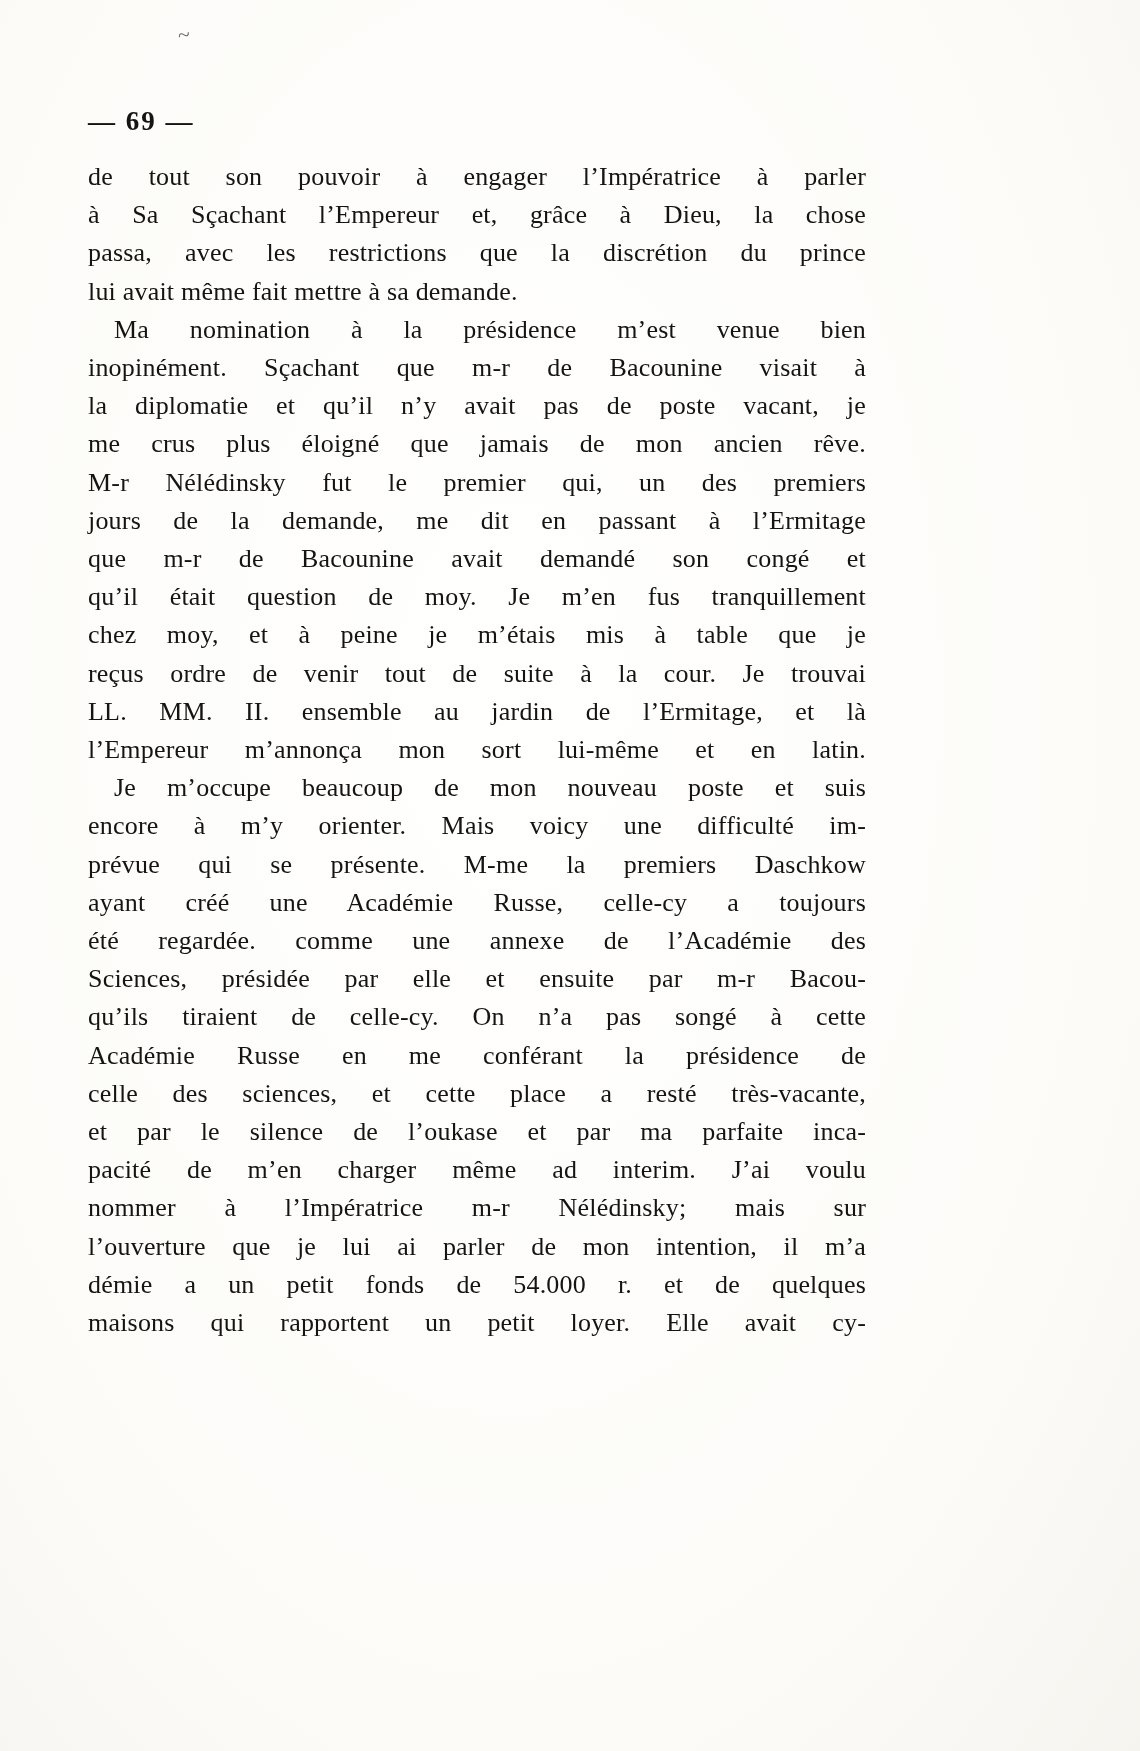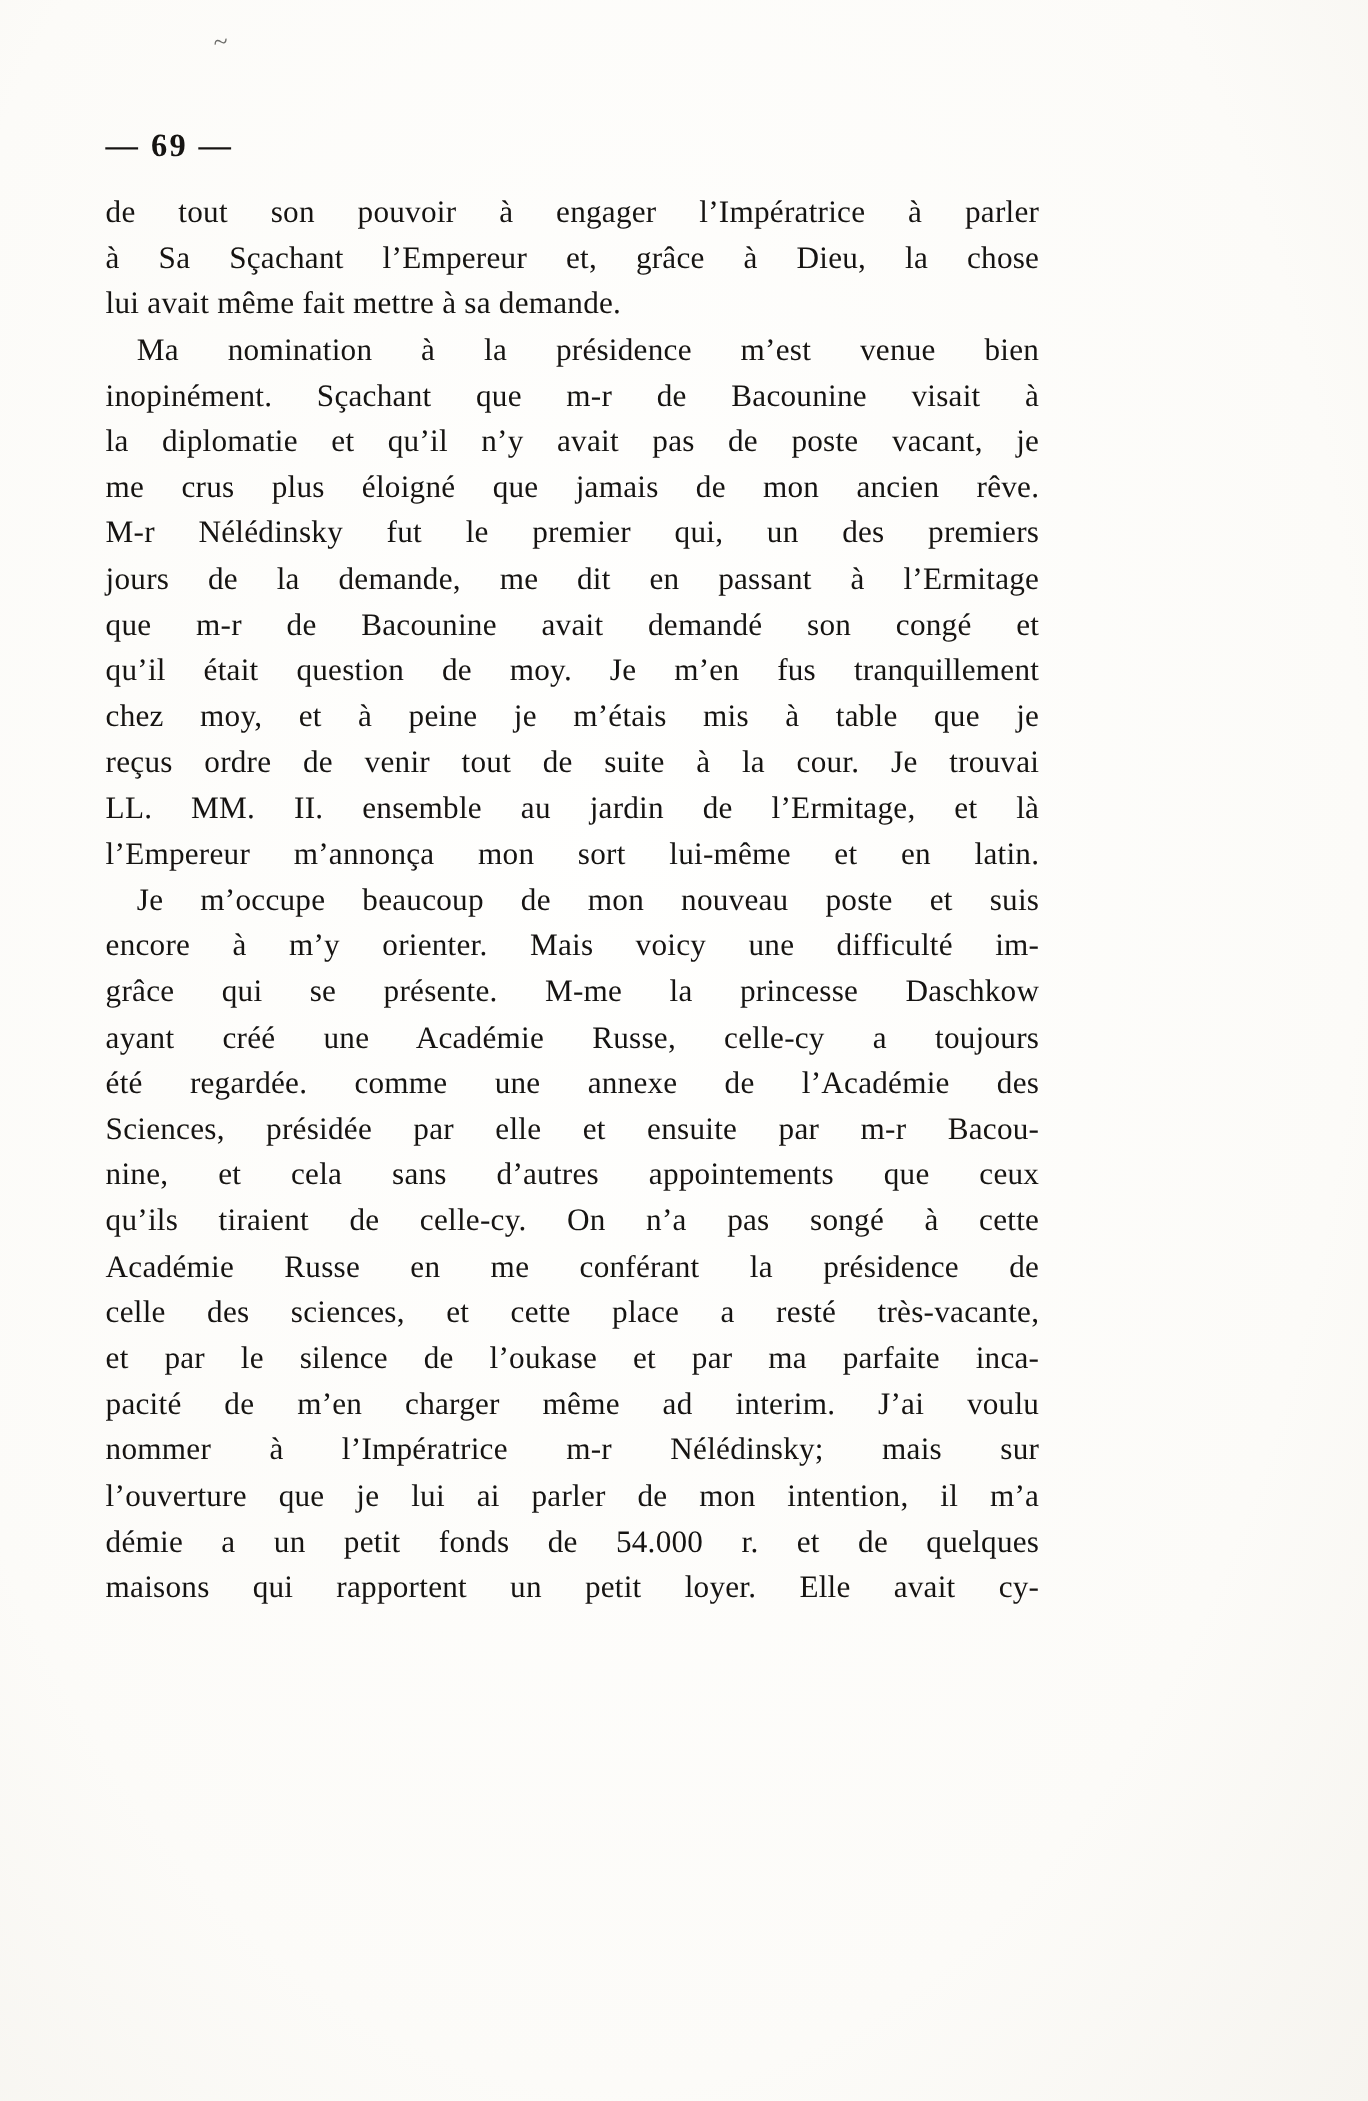--- a/index.html
+++ b/index.html
@@ -65,40 +65,40 @@
 <body>
 
 <div class="page">
   <span class="scan-artifact">~</span>
 
   <div class="page-number">— 69 —</div>
 
   <div class="text-block">
       <div class="line"><span>de tout son pouvoir à engager l’Impératrice à parler</span></div>
       <div class="line"><span>à Sa Sçachant l’Empereur et, grâce à Dieu, la chose</span></div>
+      <div class="line"><span>passa, avec les restrictions que la discrétion du prince</span></div>
       <div class="line no-justify"><span>lui avait même fait mettre à sa demande.</span></div>
       <div class="line indent"><span>Ma nomination à la présidence m’est venue bien</span></div>
       <div class="line"><span>inopinément. Sçachant que m-r de Bacounine visait à</span></div>
       <div class="line"><span>la diplomatie et qu’il n’y avait pas de poste vacant, je</span></div>
       <div class="line"><span>me crus plus éloigné que jamais de mon ancien rêve.</span></div>
       <div class="line"><span>M-r Nélédinsky fut le premier qui, un des premiers</span></div>
       <div class="line"><span>jours de la demande, me dit en passant à l’Ermitage</span></div>
       <div class="line"><span>que m-r de Bacounine avait demandé son congé et</span></div>
       <div class="line"><span>qu’il était question de moy. Je m’en fus tranquillement</span></div>
       <div class="line"><span>chez moy, et à peine je m’étais mis à table que je</span></div>
       <div class="line"><span>reçus ordre de venir tout de suite à la cour. Je trouvai</span></div>
       <div class="line"><span>LL. MM. II. ensemble au jardin de l’Ermitage, et là</span></div>
       <div class="line"><span>l’Empereur m’annonça mon sort lui-même et en latin.</span></div>
       <div class="line indent"><span>Je m’occupe beaucoup de mon nouveau poste et suis</span></div>
       <div class="line"><span>encore à m’y orienter. Mais voicy une difficulté im-</span></div>
-      <div class="line"><span>grâce qui se présente. M-me la princesse Daschkow</span></div>
+      <div class="line"><span>prévue qui se présente. M-me la premiers Daschkow</span></div>
       <div class="line"><span>ayant créé une Académie Russe, celle-cy a toujours</span></div>
       <div class="line"><span>été regardée. comme une annexe de l’Académie des</span></div>
       <div class="line"><span>Sciences, présidée par elle et ensuite par m-r Bacou-</span></div>
-      <div class="line"><span>nine, et cela sans d’autres appointements que ceux</span></div>
       <div class="line"><span>qu’ils tiraient de celle-cy. On n’a pas songé à cette</span></div>
       <div class="line"><span>Académie Russe en me conférant la présidence de</span></div>
       <div class="line"><span>celle des sciences, et cette place a resté </span><span class="italic">très</span><span>-vacante,</span></div>
       <div class="line"><span>et par le silence de l’oukase et par ma parfaite inca-</span></div>
       <div class="line"><span>pacité de m’en charger même </span><span class="italic">ad interim</span><span>. J’ai voulu</span></div>
       <div class="line"><span>nommer à l’Impératrice m-r Nélédinsky; mais sur</span></div>
       <div class="line"><span>l’ouverture que je lui ai parler de mon intention, il m’a</span></div>
       <div class="line"><span>démie a un petit fonds de 54.000 r. et de quelques</span></div>
       <div class="line"><span>maisons qui rapportent un petit loyer. Elle avait cy-</span></div>
     </div>

